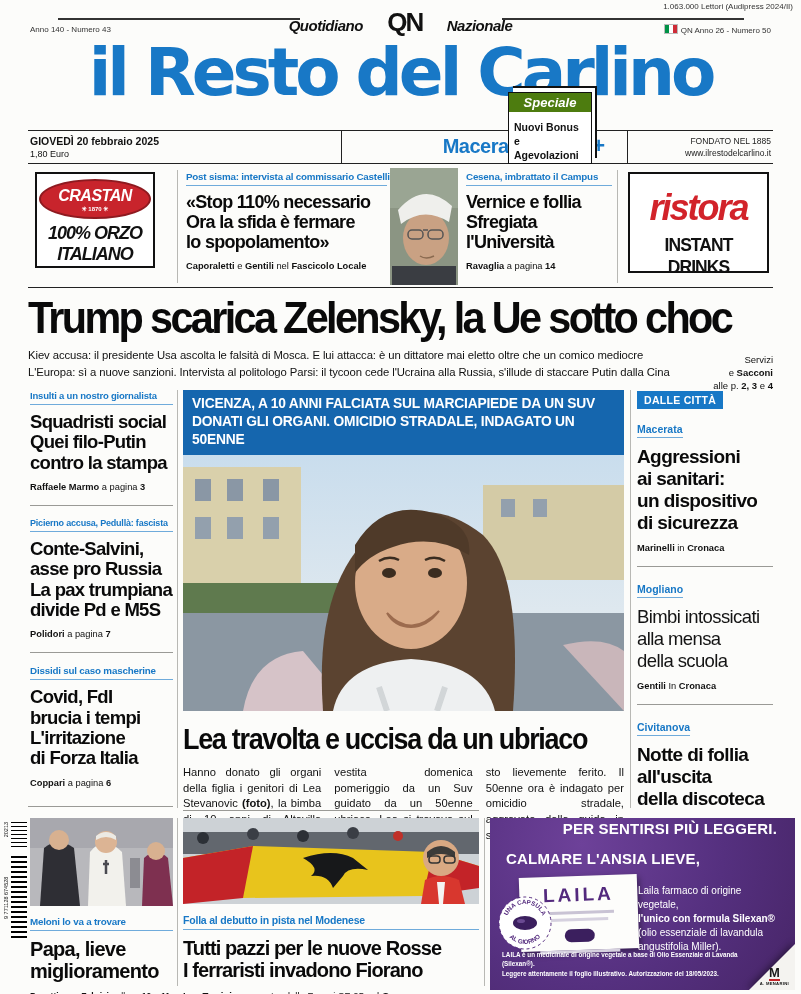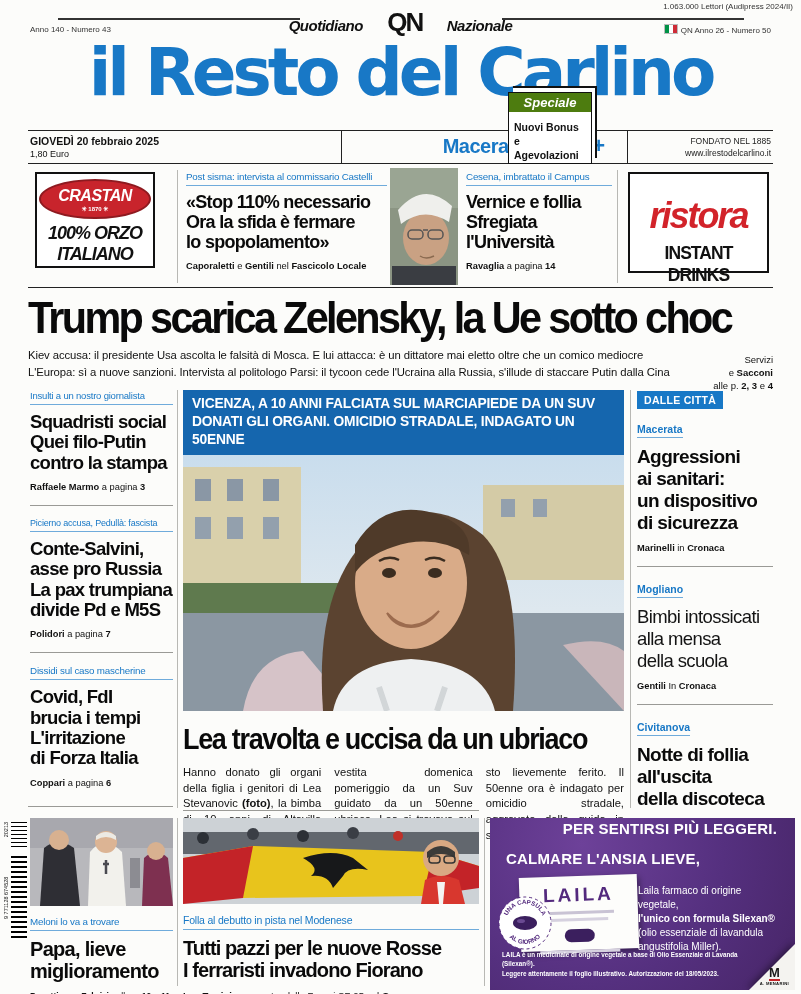--- a/index.html
+++ b/index.html
@@ -4,21 +4,21 @@
 <style>
   html,body{margin:0;padding:0;background:#e8e8e6;font-family:"Liberation Sans",sans-serif;}
   #page{position:relative;width:801px;height:994px;margin:0 auto;background:#fcfcfa;overflow:hidden;color:#111;}
   .abs{position:absolute;}
   .b{font-weight:bold;}
   .ml{white-space:pre-line;}
   .vdiv{position:absolute;width:1px;background:#b8b8b4;}
   .hdiv{position:absolute;height:1px;background:#9a9a96;}
   .rule{position:absolute;height:1px;background:#222;}
   
-  .art .k{display:block;color:#1878c6;font-weight:normal;font-size:9.8px;letter-spacing:-0.2px;border-bottom:1.5px solid #6fabdb;padding-bottom:3px;white-space:nowrap;}
+  .art .k{display:block;color:#1878c6;font-weight:bold;font-size:9.8px;letter-spacing:-0.2px;border-bottom:1.5px solid #6fabdb;padding-bottom:3px;white-space:nowrap;}
   .art .h{font-weight:800;font-size:18.5px;line-height:1.1;letter-spacing:-0.7px;margin-top:7px;white-space:pre-line;color:#0a0a0a;}
   .art .by{font-size:9.3px;margin-top:9px;color:#111;}
   .sep{height:1px;background:#9a9a96;margin:13px 0 12px 0;}
   .k-inline{display:inline-block;color:#1878c6;font-weight:bold;font-size:10.5px;border-bottom:1.5px solid #6fabdb;padding-bottom:2px;}
   .badge-blue{display:inline-block;background:#1878c6;color:#fff;font-weight:800;font-size:10.5px;padding:3px 7px;letter-spacing:0.3px;}
   .adbox{border:2px solid #111;background:#fff;box-sizing:border-box;text-align:center;}
 </style>
 </head>
 <body>
 
@@ -97,21 +97,21 @@
   <div class="abs art" style="left:466px;top:171px;width:146px;">
     <span class="k">Cesena, imbrattato il Campus</span>
     <div class="h" style="font-size:18px;">Vernice e follia
 Sfregiata
 l'Università</div>
     <div class="by"><span class="b">Ravaglia</span><span> a pagina </span><span class="b">14</span></div>
   </div>
 
   <div class="vdiv" style="left:617px;top:170px;height:113px;"></div>
 
-  <div class="abs adbox" style="left:628px;top:172px;width:141px;height:101px;padding-top:24px;">
+  <div class="abs adbox" style="left:628px;top:172px;width:141px;height:101px;padding-top:16px;">
     <div style="color:#d2232a;font-weight:900;font-style:italic;font-size:36px;letter-spacing:-2px;line-height:1;">ristora</div>
     <div style="font-weight:900;font-size:19px;letter-spacing:-1px;margin-top:8px;transform:scaleX(0.92);transform-origin:center;">INSTANT DRINKS</div>
   </div>
 
   <div class="rule" style="left:28px;top:287px;width:745px;"></div>
 
   <div class="abs" style="left:28px;top:293px;width:745px;font-weight:900;font-size:44px;letter-spacing:-2.8px;white-space:nowrap;transform:scaleX(0.94);transform-origin:left;color:#0a0a0a;">Trump scarica Zelensky, la Ue sotto choc</div>
   <div class="abs ml" style="left:28px;top:347px;width:660px;font-size:11.8px;line-height:1.4;letter-spacing:-0.1px;white-space:pre;transform:scaleX(0.96);transform-origin:left;color:#111;">Kiev accusa: il presidente Usa ascolta le falsità di Mosca. E lui attacca: è un dittatore mai eletto oltre che un comico mediocre
 L'Europa: sì a nuove sanzioni. Intervista al politologo Parsi: il tycoon cede l'Ucraina alla Russia, s'illude di staccare Putin dalla Cina</div>
   <div class="abs" style="right:28px;top:342px;width:110px;text-align:right;font-size:9.5px;line-height:1.35;margin-top:12px;">

